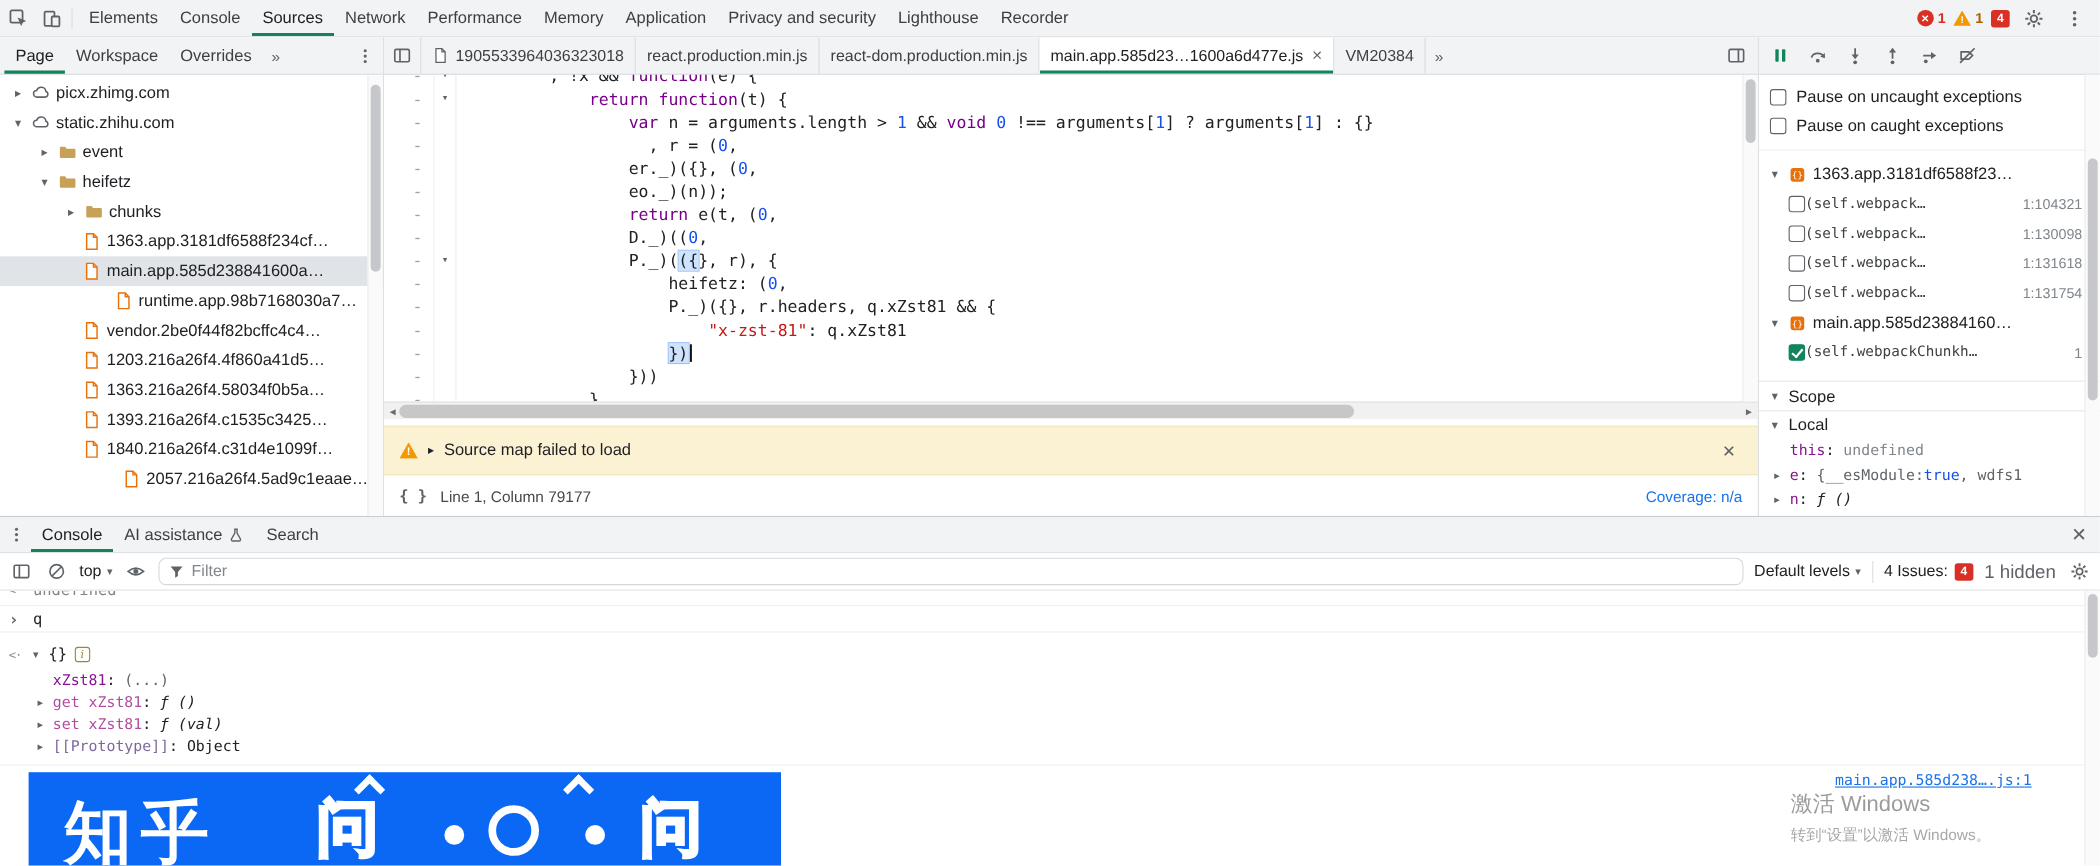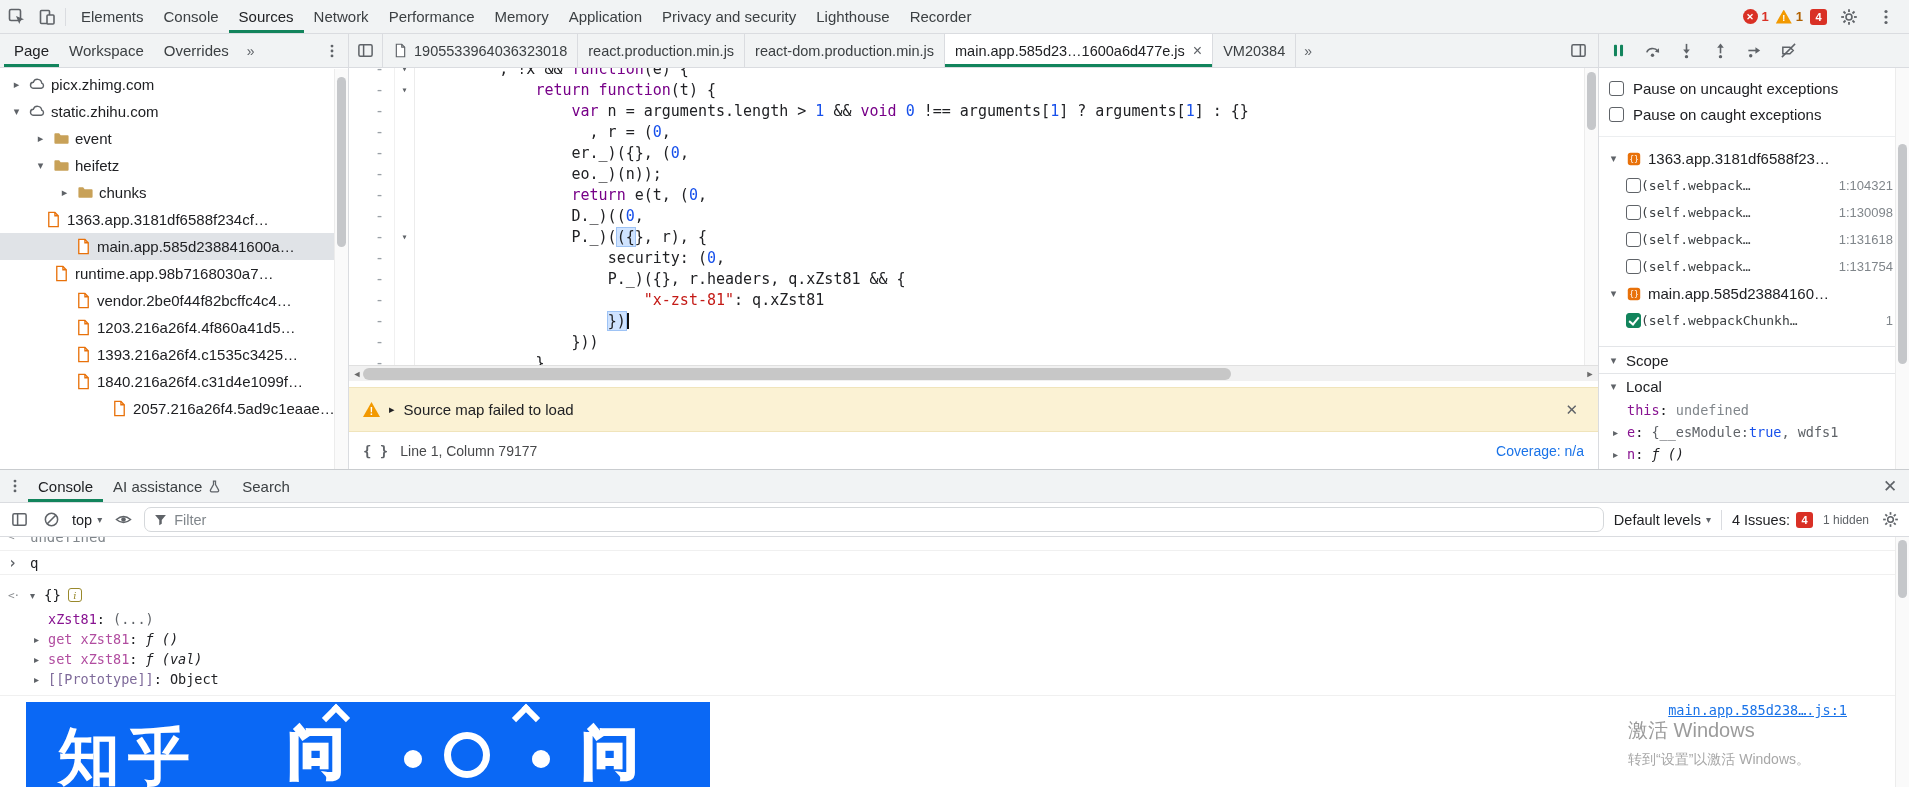--- a/index.html
+++ b/index.html
@@ -128,21 +128,21 @@
 .cticon{width:22px;height:22px;display:flex;align-items:center;justify-content:center;flex:none}
 .cticon svg{width:17px;height:17px}
 .ctx{display:flex;align-items:center;gap:5px;color:var(--txt);font-size:14.5px;flex:none}
 .caret{font-style:normal;color:var(--txt3);font-size:10px}
 .filter-box{flex:1;height:25px;border:1px solid #d5d8db;border-radius:7px;display:flex;align-items:center;gap:6px;padding:0 8px;min-width:0}
 .filter-box svg{width:15px;height:15px;flex:none}
 .filter-box input{border:none;outline:none;background:transparent;font-size:14.5px;color:var(--txt);width:100%;font-family:inherit}
 .filter-box input::placeholder{color:#80868b}
 .vdiv{width:1px;height:20px;background:var(--bd);flex:none}
 .issues{display:flex;align-items:center;gap:6px;font-size:14.5px;color:var(--txt);flex:none}
-.hiddenc{color:var(--txt3);font-size:12px;flex:none}
+.hiddenc{color:var(--txt3);font-size:17px;flex:none}
 .coutput{flex:1;position:relative;overflow:hidden;font-family:"DejaVu Sans Mono","Liberation Mono",monospace;font-size:14px;color:var(--txt);background:#fff}
 .crow{display:flex;align-items:center;padding-left:8px;min-height:24px;border-bottom:1px solid #f0f0f0;position:relative}
 .ret{width:22px;flex:none;color:#8a8d91;font-size:11px;letter-spacing:-1px}
 .clipped{min-height:0;height:14px;overflow:hidden}
 .clipped>*{position:relative;top:-7px}
 .undef{color:#80868b}
 .chev{width:22px;flex:none;color:var(--txt3);font-size:15px;font-weight:bold}
 .cmd{color:var(--txt)}
 .result-block{border-bottom:1px solid #f0f0f0;padding:6px 0 6px}
 .result-line{display:flex;align-items:center;padding-left:8px;height:28px}
@@ -299,39 +299,39 @@
           </div>
           <div class="tree-row" style="padding-left: 58px;">
             <span class="tarrow">▸</span>
             <span class="ticon">
               <svg viewBox="0 0 18 18">
                 <path d="M1.5 4.5 a1 1 0 0 1 1 -1 h4 l1.6 2 h7.4 a1 1 0 0 1 1 1 v7 a1 1 0 0 1 -1 1 h-13 a1 1 0 0 1 -1 -1 Z" fill="#c8a158"></path>
               </svg>
             </span>
             <span class="tlabel">chunks</span>
           </div>
-          <div class="tree-row" style="padding-left: 44px;">
+          <div class="tree-row" style="padding-left: 74px;">
             <span class="ticon">
               <svg viewBox="0 0 18 18">
                 <path d="M4 1.5 h6.5 L14 5 v11.5 H4 Z" fill="#fff" stroke="#e8710a" stroke-width="1.4"></path>
                 <path d="M10.5 1.5 V5 H14" fill="none" stroke="#e8710a" stroke-width="1.4"></path>
               </svg>
             </span>
             <span class="tlabel">1363.app.3181df6588f234cf…</span>
           </div>
           <div class="tree-row selected" style="padding-left: 74px;">
             <span class="ticon">
               <svg viewBox="0 0 18 18">
                 <path d="M4 1.5 h6.5 L14 5 v11.5 H4 Z" fill="#fff" stroke="#e8710a" stroke-width="1.4"></path>
                 <path d="M10.5 1.5 V5 H14" fill="none" stroke="#e8710a" stroke-width="1.4"></path>
               </svg>
             </span>
             <span class="tlabel">main.app.585d238841600a…</span>
           </div>
-          <div class="tree-row" style="padding-left: 52px;">
+          <div class="tree-row" style="padding-left: 103px;">
             <span class="ticon">
               <svg viewBox="0 0 18 18">
                 <path d="M4 1.5 h6.5 L14 5 v11.5 H4 Z" fill="#fff" stroke="#e8710a" stroke-width="1.4"></path>
                 <path d="M10.5 1.5 V5 H14" fill="none" stroke="#e8710a" stroke-width="1.4"></path>
               </svg>
             </span>
             <span class="tlabel">runtime.app.98b7168030a7…</span>
           </div>
           <div class="tree-row" style="padding-left: 74px;">
             <span class="ticon">
@@ -343,20 +343,29 @@
             <span class="tlabel">vendor.2be0f44f82bcffc4c4…</span>
           </div>
           <div class="tree-row" style="padding-left: 74px;">
             <span class="ticon">
               <svg viewBox="0 0 18 18">
                 <path d="M4 1.5 h6.5 L14 5 v11.5 H4 Z" fill="#fff" stroke="#e8710a" stroke-width="1.4"></path>
                 <path d="M10.5 1.5 V5 H14" fill="none" stroke="#e8710a" stroke-width="1.4"></path>
               </svg>
             </span>
             <span class="tlabel">1203.216a26f4.4f860a41d5…</span>
+          </div>
+          <div class="tree-row" style="padding-left: 74px;">
+            <span class="ticon">
+              <svg viewBox="0 0 18 18">
+                <path d="M4 1.5 h6.5 L14 5 v11.5 H4 Z" fill="#fff" stroke="#e8710a" stroke-width="1.4"></path>
+                <path d="M10.5 1.5 V5 H14" fill="none" stroke="#e8710a" stroke-width="1.4"></path>
+              </svg>
+            </span>
+            <span class="tlabel">1363.216a26f4.58034f0b5a…</span>
           </div>
           <div class="tree-row" style="padding-left: 74px;">
             <span class="ticon">
               <svg viewBox="0 0 18 18">
                 <path d="M4 1.5 h6.5 L14 5 v11.5 H4 Z" fill="#fff" stroke="#e8710a" stroke-width="1.4"></path>
                 <path d="M10.5 1.5 V5 H14" fill="none" stroke="#e8710a" stroke-width="1.4"></path>
               </svg>
             </span>
             <span class="tlabel">1393.216a26f4.c1535c3425…</span>
           </div>
@@ -469,21 +478,21 @@
               <span class="ct"><span>                </span><span class="tk-p">D._)((</span><span class="tk-n">0</span><span class="tk-p">,</span></span>
             </div>
             <div class="cl">
               <span class="g">-</span>
               <span class="fold">▾</span>
               <span class="ct"><span>                </span><span class="tk-p">P._)(</span><span class="tk-hl">({</span><span class="tk-p">}, r), {</span></span>
             </div>
             <div class="cl">
               <span class="g">-</span>
               <span class="fold"></span>
-              <span class="ct"><span>                    </span><span class="tk-p">security: (</span><span class="tk-n">0</span><span class="tk-p">,</span></span>
+              <span class="ct"><span>                    </span><span class="tk-p">heifetz: (</span><span class="tk-n">0</span><span class="tk-p">,</span></span>
             </div>
             <div class="cl">
               <span class="g">-</span>
               <span class="fold"></span>
               <span class="ct"><span>                    </span><span class="tk-p">P._)({}, r.headers, q.xZst81 &amp;&amp; {</span></span>
             </div>
             <div class="cl">
               <span class="g">-</span>
               <span class="fold"></span>
               <span class="ct"><span>                        </span><span class="tk-s">"x-zst-81"</span><span class="tk-p">: q.xZst81</span></span>

